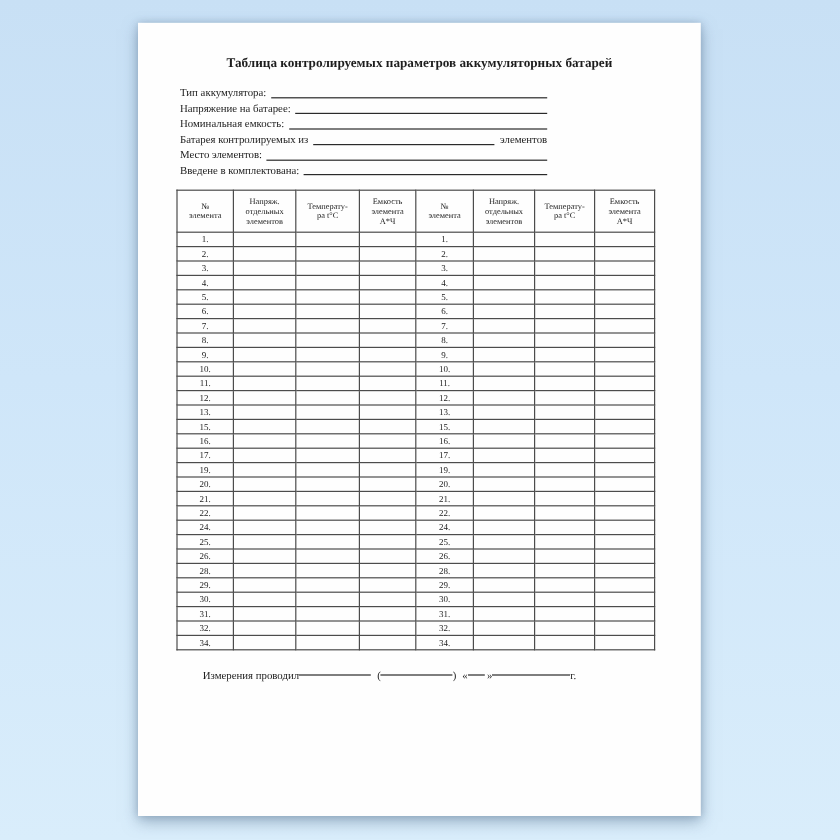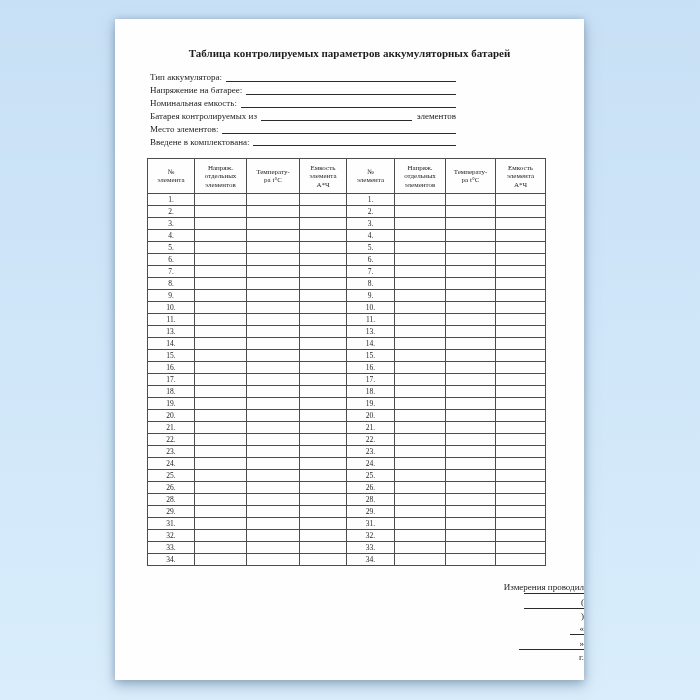--- a/index.html
+++ b/index.html
@@ -34,22 +34,22 @@
   .ptable th {
     font-weight:normal; font-size:7px; line-height:8.4px;
     white-space:pre-line; text-align:center; vertical-align:middle;
     height:35px; padding:2px 0;
   }
   .ptable td {
     height:11.5px; font-size:7.5px; line-height:11px;
     text-align:center; vertical-align:middle; padding:0;
   }
   .footer {
-    margin:15px 0 0 54px; display:flex; align-items:flex-end;
-    font-size:9px; line-height:12px; white-space:nowrap;flex-direction:column;
+    margin:15px 0 0 54px; display:flex; align-items:center;
+    font-size:9px; line-height:12px; white-space:nowrap;
   }
   .footer .ul { border-bottom:1px solid #2a2a2a; margin-bottom:1.5px; display:inline-block; }
   .footer .gap-l { margin-left:5px; }
   .footer .gap-s { margin-left:2px; }
 </style>
 </head>
 <body>
 
 <div class="stage">
   <div class="page">
@@ -224,40 +224,40 @@
             <td>11.</td>
             <td></td>
             <td></td>
             <td></td>
             <td>11.</td>
             <td></td>
             <td></td>
             <td></td>
           </tr>
           <tr>
+            <td>12.</td>
+            <td></td>
+            <td></td>
+            <td></td>
+            <td>12.</td>
+            <td></td>
+            <td></td>
+            <td></td>
+          </tr>
+          <tr>
             <td>13.</td>
             <td></td>
             <td></td>
             <td></td>
             <td>13.</td>
             <td></td>
             <td></td>
             <td></td>
           </tr>
           <tr>
-            <td>14.</td>
-            <td></td>
-            <td></td>
-            <td></td>
-            <td>14.</td>
-            <td></td>
-            <td></td>
-            <td></td>
-          </tr>
-          <tr>
             <td>15.</td>
             <td></td>
             <td></td>
             <td></td>
             <td>15.</td>
             <td></td>
             <td></td>
             <td></td>
           </tr>
           <tr>
@@ -274,30 +274,20 @@
             <td>17.</td>
             <td></td>
             <td></td>
             <td></td>
             <td>17.</td>
             <td></td>
             <td></td>
             <td></td>
           </tr>
           <tr>
-            <td>18.</td>
-            <td></td>
-            <td></td>
-            <td></td>
-            <td>18.</td>
-            <td></td>
-            <td></td>
-            <td></td>
-          </tr>
-          <tr>
             <td>19.</td>
             <td></td>
             <td></td>
             <td></td>
             <td>19.</td>
             <td></td>
             <td></td>
             <td></td>
           </tr>
           <tr>
@@ -324,30 +314,20 @@
             <td>22.</td>
             <td></td>
             <td></td>
             <td></td>
             <td>22.</td>
             <td></td>
             <td></td>
             <td></td>
           </tr>
           <tr>
-            <td>23.</td>
-            <td></td>
-            <td></td>
-            <td></td>
-            <td>23.</td>
-            <td></td>
-            <td></td>
-            <td></td>
-          </tr>
-          <tr>
             <td>24.</td>
             <td></td>
             <td></td>
             <td></td>
             <td>24.</td>
             <td></td>
             <td></td>
             <td></td>
           </tr>
           <tr>
@@ -384,45 +364,45 @@
             <td>29.</td>
             <td></td>
             <td></td>
             <td></td>
             <td>29.</td>
             <td></td>
             <td></td>
             <td></td>
           </tr>
           <tr>
+            <td>30.</td>
+            <td></td>
+            <td></td>
+            <td></td>
+            <td>30.</td>
+            <td></td>
+            <td></td>
+            <td></td>
+          </tr>
+          <tr>
             <td>31.</td>
             <td></td>
             <td></td>
             <td></td>
             <td>31.</td>
             <td></td>
             <td></td>
             <td></td>
           </tr>
           <tr>
             <td>32.</td>
             <td></td>
             <td></td>
             <td></td>
             <td>32.</td>
-            <td></td>
-            <td></td>
-            <td></td>
-          </tr>
-          <tr>
-            <td>33.</td>
-            <td></td>
-            <td></td>
-            <td></td>
-            <td>33.</td>
             <td></td>
             <td></td>
             <td></td>
           </tr>
           <tr>
             <td>34.</td>
             <td></td>
             <td></td>
             <td></td>
             <td>34.</td>

